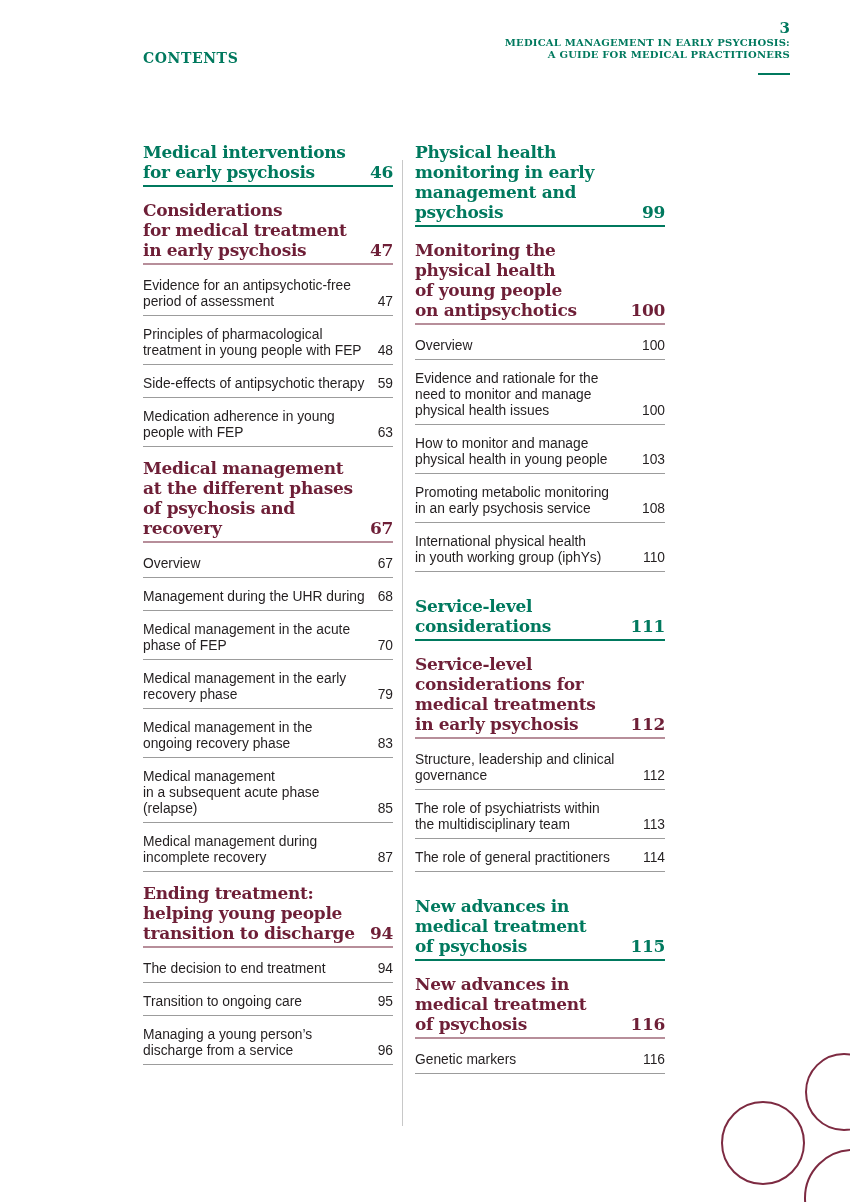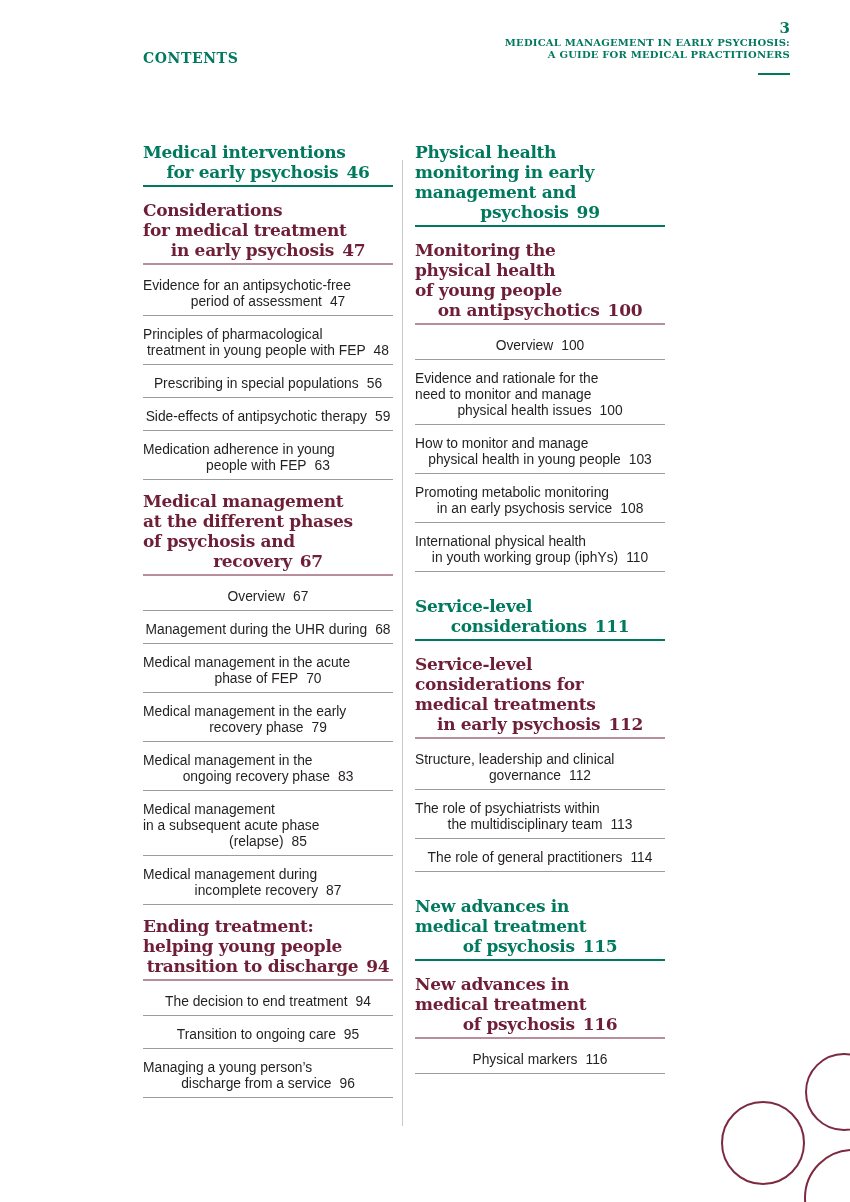--- a/index.html
+++ b/index.html
@@ -40,21 +40,21 @@
     position:absolute;left:402px;top:160px;
     width:1px;height:966px;background:var(--divider,#c8c8c8);
   }
   .col{position:absolute;top:142px;width:250px;}
   .col-left{left:143px;}
   .col-right{left:415px;}
   
   .toc-item{box-sizing:content-box;}
   .toc-item .line{display:block;}
   .toc-item .line.last{
-    display:flex;justify-content:center;align-items:baseline;
+    display:flex;justify-content:space-between;align-items:baseline;
   }
   .toc-item .t{white-space:nowrap;}
   .toc-item .n{margin-left:8px;}
   .h1,.h2{
     font-family:"DejaVu Serif",serif;font-weight:bold;
     font-size:17px;line-height:20px;letter-spacing:-0.3px;
     padding-bottom:3px;margin-bottom:13px;
   }
   .h1{color:var(--green,#00795e);border-bottom:2px solid var(--green,#00795e);}
   .h2{color:var(--maroon,#6e1f37);border-bottom:2px solid var(--maroon_underline,#b78e9a);}
@@ -110,26 +110,20 @@
       </div>
       <div class="toc-item entry">
         <div class="line"><span class="t">Principles of pharmacological</span></div>
         <div class="line last">
           <span class="t">treatment in young people with FEP</span>
           <span class="n">48</span>
         </div>
       </div>
       <div class="toc-item entry">
         <div class="line last">
-          <span class="t">Prescribing in special populations</span>
-          <span class="n">56</span>
-        </div>
-      </div>
-      <div class="toc-item entry">
-        <div class="line last">
           <span class="t">Side-effects of antipsychotic therapy</span>
           <span class="n">59</span>
         </div>
       </div>
       <div class="toc-item entry">
         <div class="line"><span class="t">Medication adherence in young</span></div>
         <div class="line last">
           <span class="t">people with FEP</span>
           <span class="n">63</span>
         </div>
@@ -320,21 +314,21 @@
       <div class="toc-item h2">
         <div class="line"><span class="t">New advances in</span></div>
         <div class="line"><span class="t">medical treatment</span></div>
         <div class="line last">
           <span class="t">of psychosis</span>
           <span class="n">116</span>
         </div>
       </div>
       <div class="toc-item entry">
         <div class="line last">
-          <span class="t">Physical markers</span>
+          <span class="t">Genetic markers</span>
           <span class="n">116</span>
         </div>
       </div>
     </div>
 
   <svg class="circles" width="850" height="1202" viewBox="0 0 850 1202">
       <circle cx="763" cy="1143" r="41" fill="none" stroke="#7d2a41" stroke-width="2"></circle>
       <circle cx="844" cy="1092" r="38" fill="none" stroke="#7d2a41" stroke-width="2"></circle>
       <circle cx="853" cy="1198" r="48" fill="none" stroke="#7d2a41" stroke-width="2"></circle>
     </svg>

